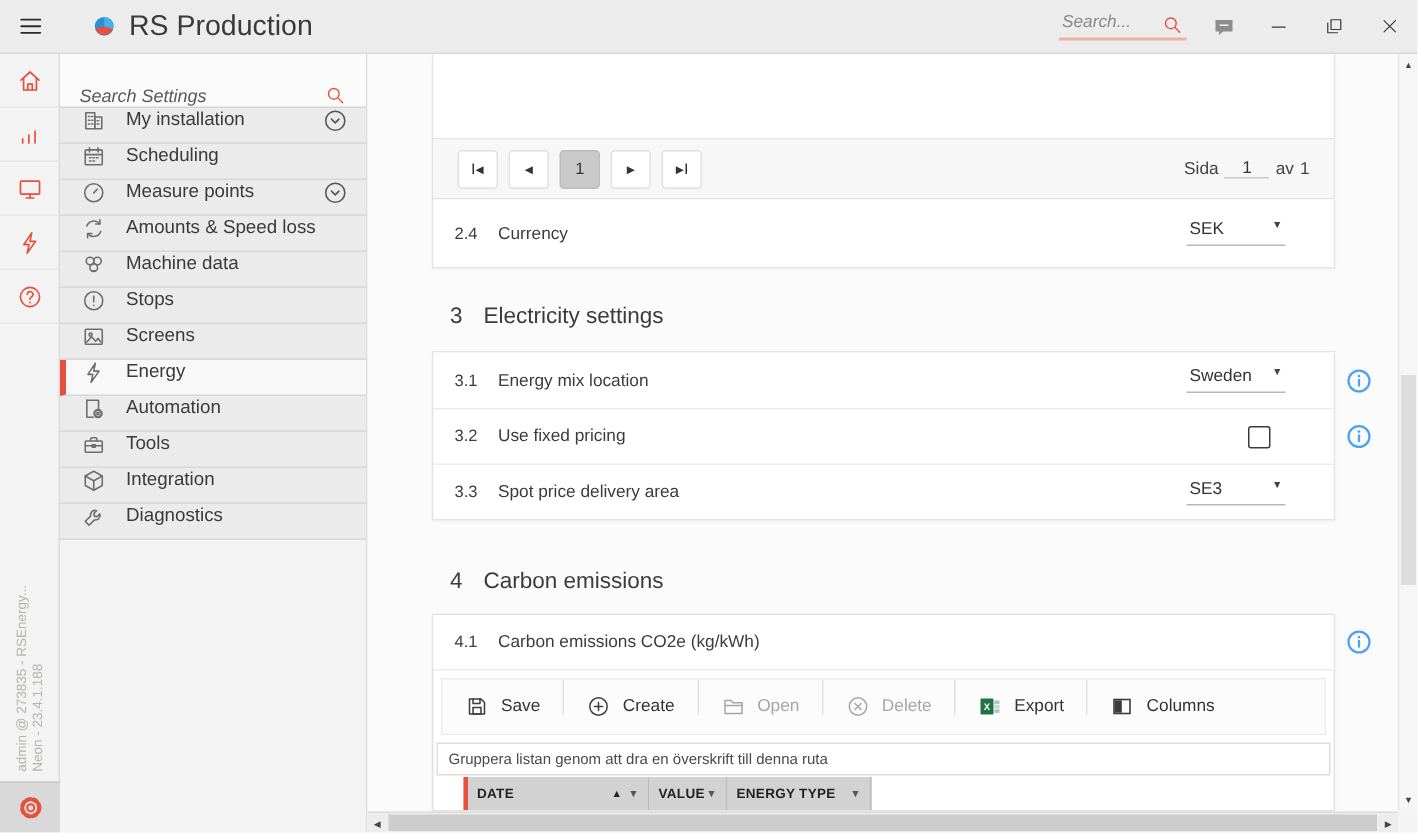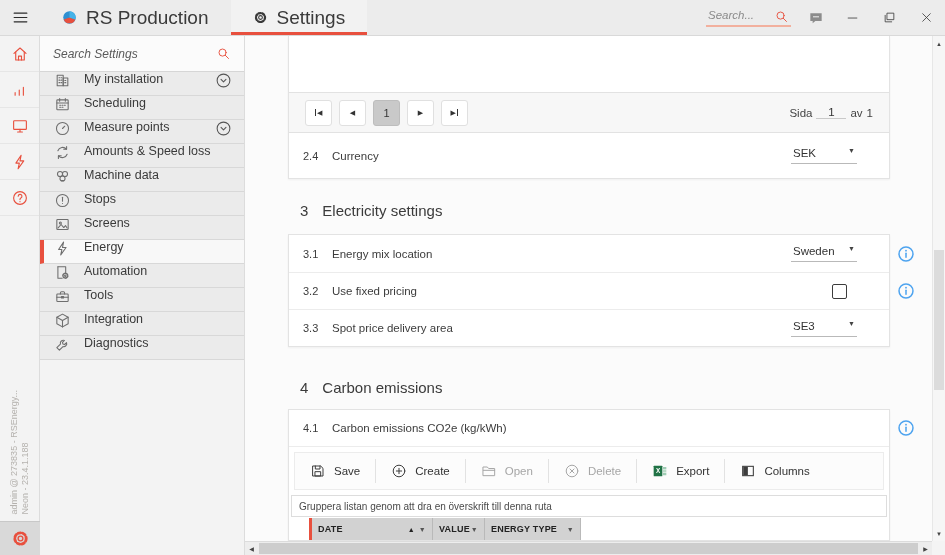--- a/index.html
+++ b/index.html
@@ -24,21 +24,21 @@
   
   .rail { position:absolute; top:36px; left:0; bottom:0; width:40px; background:#f3f3f3; border-right:1px solid #dcdcdc; }
   .rail-cell { height:36px; display:flex; align-items:center; justify-content:center; color:#e8503e; border-bottom:1px solid #e6e6e6; cursor:pointer; }
   .rail-footer { position:absolute; bottom:40px; left:0; width:40px; height:170px; display:flex; align-items:flex-end; justify-content:center; pointer-events:none; }
   .rail-footer .vt { writing-mode:vertical-rl; transform:rotate(180deg); font-size:9px; line-height:11px; color:#b5b2ae; white-space:nowrap; }
   .rail-footer .vt span { display:block; }
   .rail-gear { position:absolute; bottom:0; left:0; width:40px; height:34px; background:#d9d9d9; border-top:1px solid #c8c8c8; display:flex; align-items:center; justify-content:center; color:#e8503e; cursor:pointer; }
 
   
   .sidebar { position:absolute; top:36px; left:40px; bottom:0; width:205px; background:#f3f3f3; border-right:1px solid #dcdcdc; }
-  .sb-search { height:36px; background:#fbfbfb; border-bottom:1px solid #d6d6d6; display:flex; align-items:center; padding:0 13px; gap:8px; }
+  .sb-search { height:36px; background:#fbfbfb; border-bottom:1px solid #d6d6d6; display:flex; align-items:flex-end; padding:0 13px; gap:8px; }
   .sb-search input { flex:1; border:none; outline:none; background:transparent; font-family:inherit; font-size:12px; font-style:italic; color:#555; min-width:0; }
   .sb-search input::placeholder { color:#5a5a5a; font-style:italic; }
   .sb-search .mag { color:#e8503e; }
   .sb-item { height:24px; background:#ebebeb; border-bottom:1px solid #d8d8d8; display:flex; align-items:flex-start; gap:13px; padding:0 12px 0 14px; cursor:pointer; }
   .sb-item .sbi { color:#6e6e6e; flex:0 0 auto; }
   .sb-item .lbl { flex:1; font-size:12.5px; color:#3a3a3a; white-space:nowrap; overflow:hidden; }
   .sb-item .exp { color:#555; flex:0 0 auto; }
   .sb-item.selected { background:#f8f8f8; border-left:4px solid #e8503e; padding-left:10px; }
 
   
@@ -68,21 +68,21 @@
   .section-heading { display:flex; align-items:center; gap:14px; padding-left:12px; font-size:15px; color:#3b3b3b; }
   .h3m { margin:23px 0 15px 0; }
   .h4m { margin:32px 0 13px 0; }
 
   .sec3 .set-row, .sec4 .set-row { height:37px; }
   .sec3 .set-row + .set-row { border-top:1px solid #ececec; }
   .sec4 .row41 { border-bottom:1px solid #ececec; }
 
   
   .toolbar-wrap { padding:5px; }
-  .toolbar { border:1px solid #ececec; background:#fcfcfc; height:38px; display:flex; align-items:center; }
+  .toolbar { border:1px solid #ececec; background:#fcfcfc; height:38px; display:flex; }
   .tbx { display:flex; align-items:center; gap:8px; padding:0 15px; font-size:11.5px; color:#333; cursor:pointer; white-space:nowrap; }
   .tbx .tbi { color:#3d3d3d; }
   .tbx.disabled { color:#a6a6a6; }
   .tbx.disabled .tbi { color:#a6a6a6; }
   .tb-div { width:1px; height:24px; background:#e2e2e2; }
 
   .groupby { margin:0 2px; border:1px solid #ddd; background:#fff; height:22px; display:flex; align-items:center; padding:0 7px; font-size:10px; color:#4a4a4a; }
 
   
   .grid-head { display:flex; margin:1px 0 0 20px; height:22px; }
@@ -114,29 +114,20 @@
   </div>
   <div class="tab">
     <span>
       <svg width="15" height="15" viewBox="0 0 24 24">
           <circle cx="12" cy="12" r="10" fill="#2e8fd0"></circle>
           <path d="M2.7 15a10 10 0 0 0 18.6 0l-9.3-3z" fill="#e8503e"></path>
           <path d="M12 2a10 10 0 0 1 9.3 13l-9.3-3z" fill="#45b3e8"></path>
         </svg>
     </span>
     <span>RS Production</span>
-  </div>
-  <div class="tab active">
-    <span>
-      <svg class="ic" width="15" height="15" viewBox="0 0 24 24" style="color:#3a3a3a">
-          <circle cx="12" cy="12" r="7.2" stroke-width="3.6" stroke-dasharray="3.4 2.6"></circle>
-          <circle cx="12" cy="12" r="3" stroke-width="1.7"></circle>
-        </svg>
-    </span>
-    <span>Settings</span>
   </div>
   <div class="tb-spacer"></div>
   <div class="tb-search">
     <input placeholder="Search..." style="">
     <span>
       <svg class="ic" width="15" height="15" viewBox="0 0 24 24" style="color:#e8503e" stroke-width="1.8">
           <circle cx="10.5" cy="10.5" r="5.7"></circle>
           <path d="M14.8 14.8L20 20"></path>
         </svg>
     </span>

